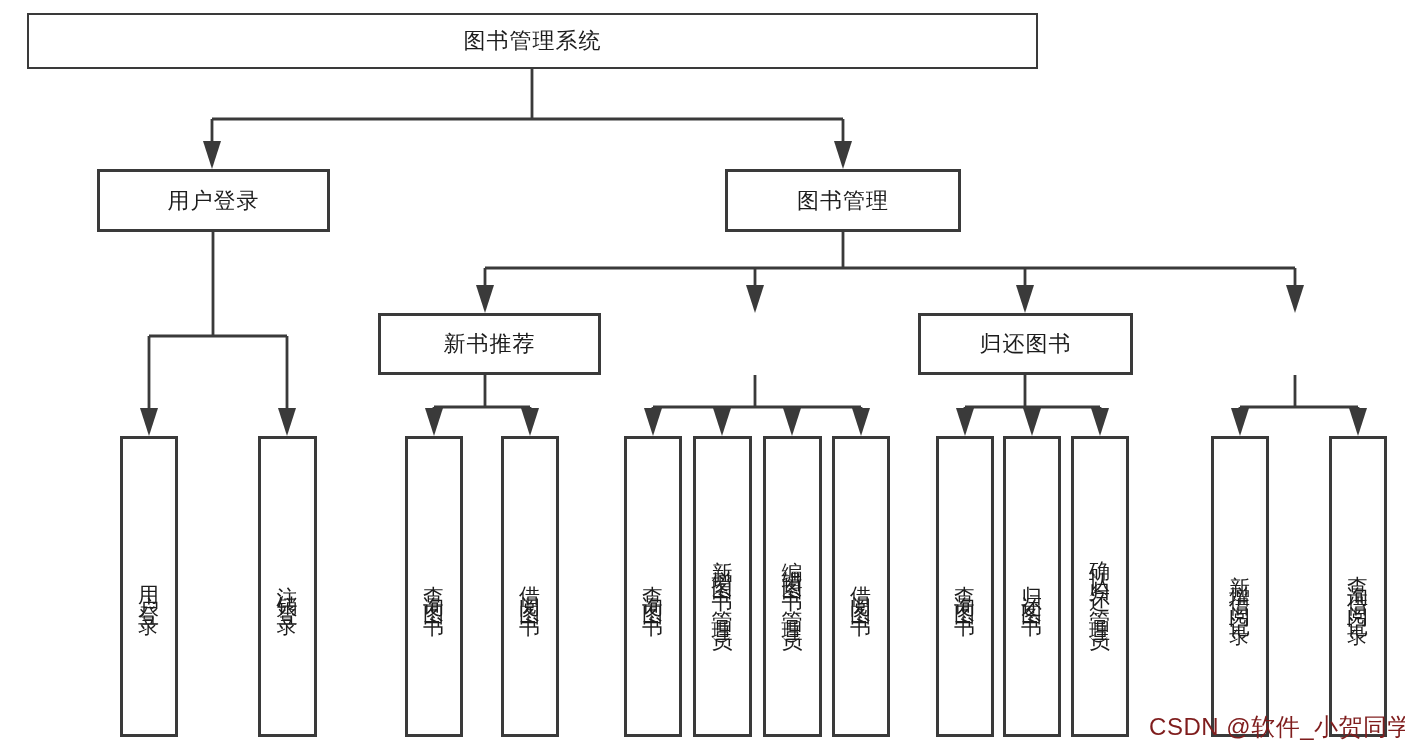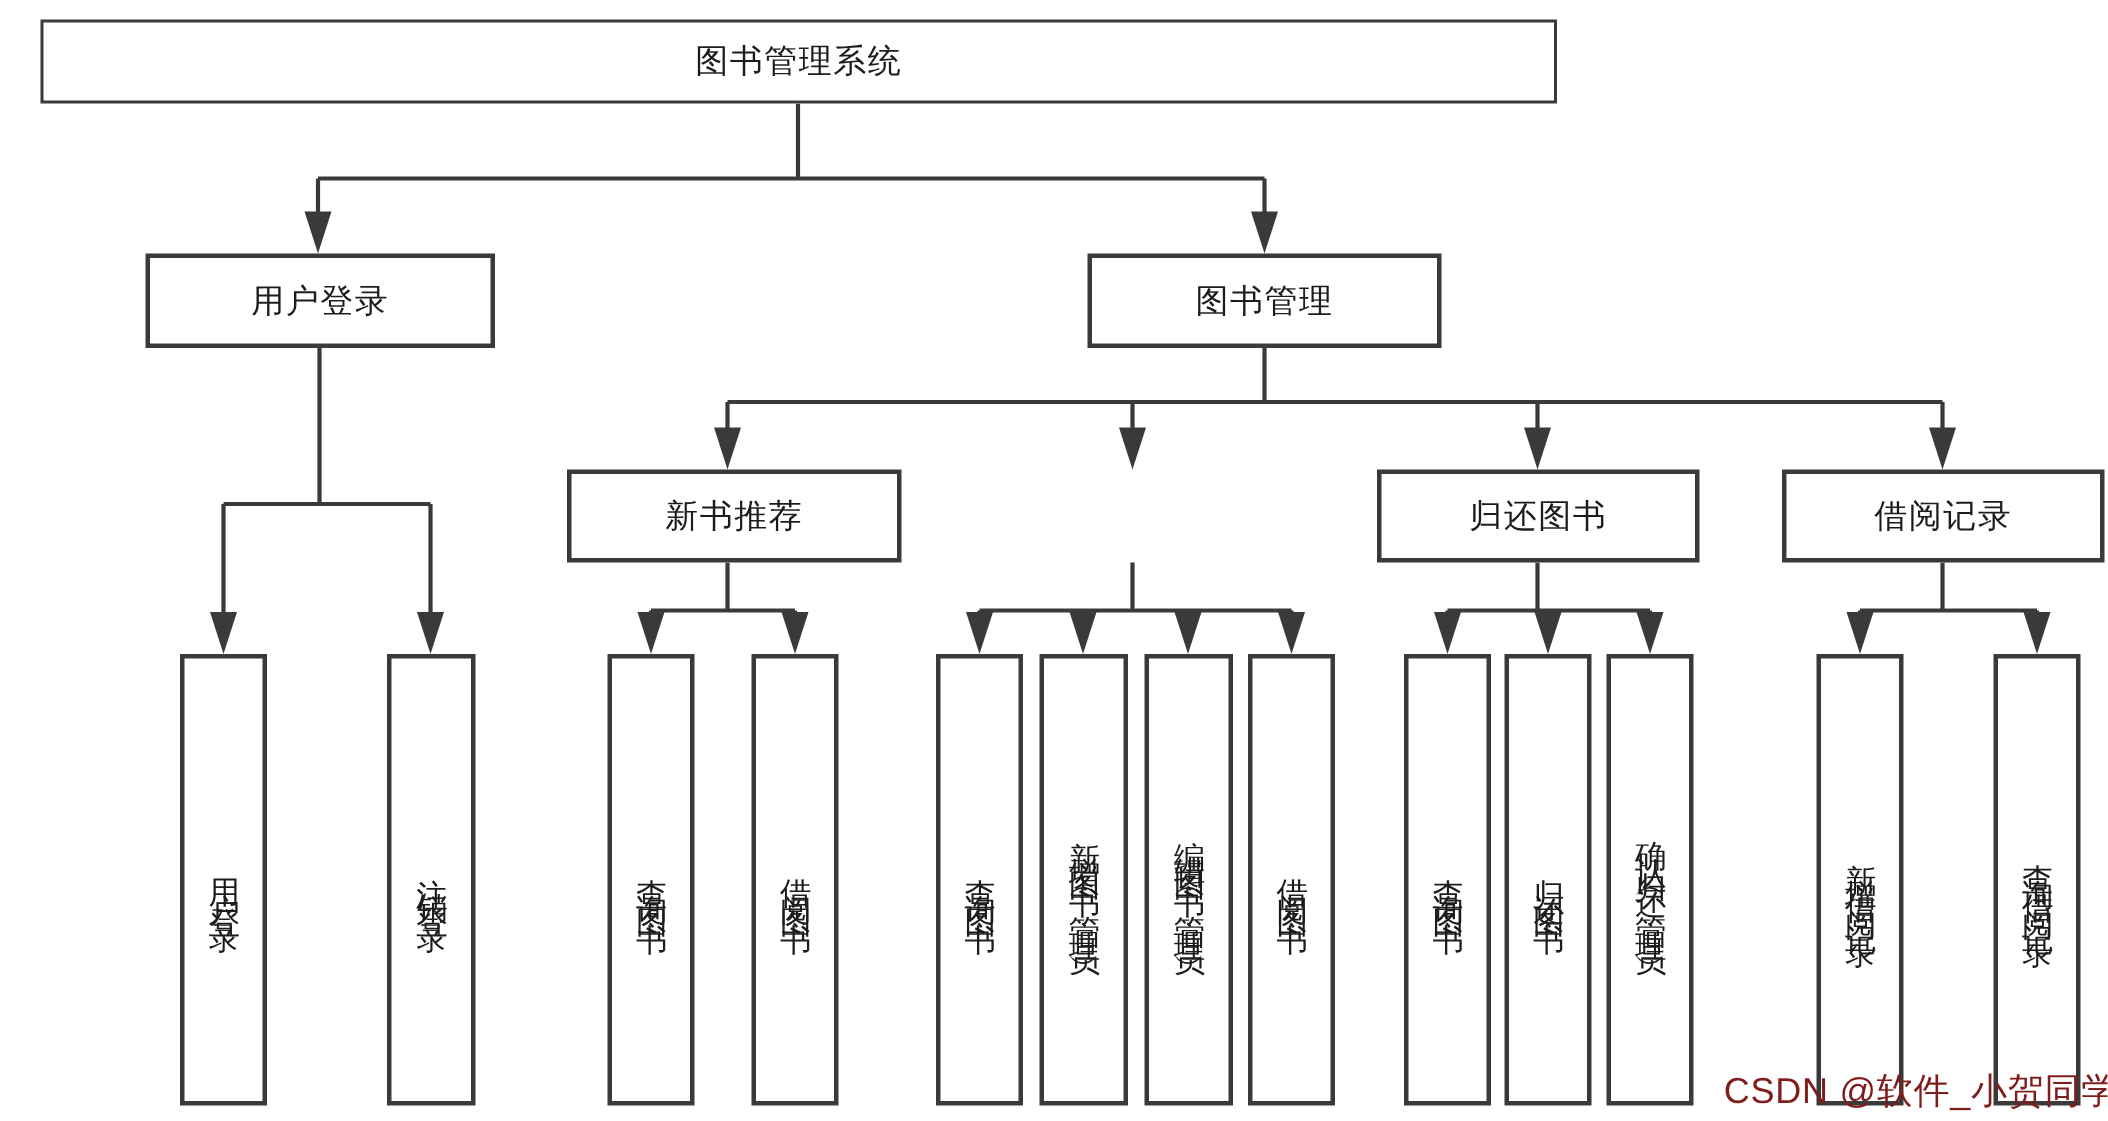--- a/index.html
+++ b/index.html
@@ -73,21 +73,20 @@
     </g>
   </svg>
 
   <div class="box root" style="left:12px;top:13px;width:1011px;height:56px;">图书管理系统</div>
 
   <div class="box branch" style="left:82px;top:169px;width:233px;height:63px;">用户登录</div>
   <div class="box branch" style="left:710px;top:169px;width:236px;height:63px;">图书管理</div>
 
   <div class="box branch" style="left:363px;top:313px;width:223px;height:62px;">新书推荐</div>
   <div class="box branch" style="left:903px;top:313px;width:215px;height:62px;">归还图书</div>
-  <div class="box branch" style="left:1173px;top:313px;width:215px;height:62px;">借阅记录</div>
 
   <div class="box leaf" style="left:105px;top:436px;width:58px;height:301px;">用户登录</div>
   <div class="box leaf" style="left:243px;top:436px;width:59px;height:301px;">注销登录</div>
   <div class="box leaf" style="left:390px;top:436px;width:58px;height:301px;">查询图书</div>
   <div class="box leaf" style="left:486px;top:436px;width:58px;height:301px;">借阅图书</div>
   <div class="box leaf" style="left:609px;top:436px;width:58px;height:301px;">查询图书</div>
   <div class="box leaf" style="left:678px;top:436px;width:59px;height:301px;">新增图书（管理员）</div>
   <div class="box leaf" style="left:748px;top:436px;width:59px;height:301px;">编辑图书（管理员）</div>
   <div class="box leaf" style="left:817px;top:436px;width:58px;height:301px;">借阅图书</div>
   <div class="box leaf" style="left:921px;top:436px;width:58px;height:301px;">查询图书</div>

